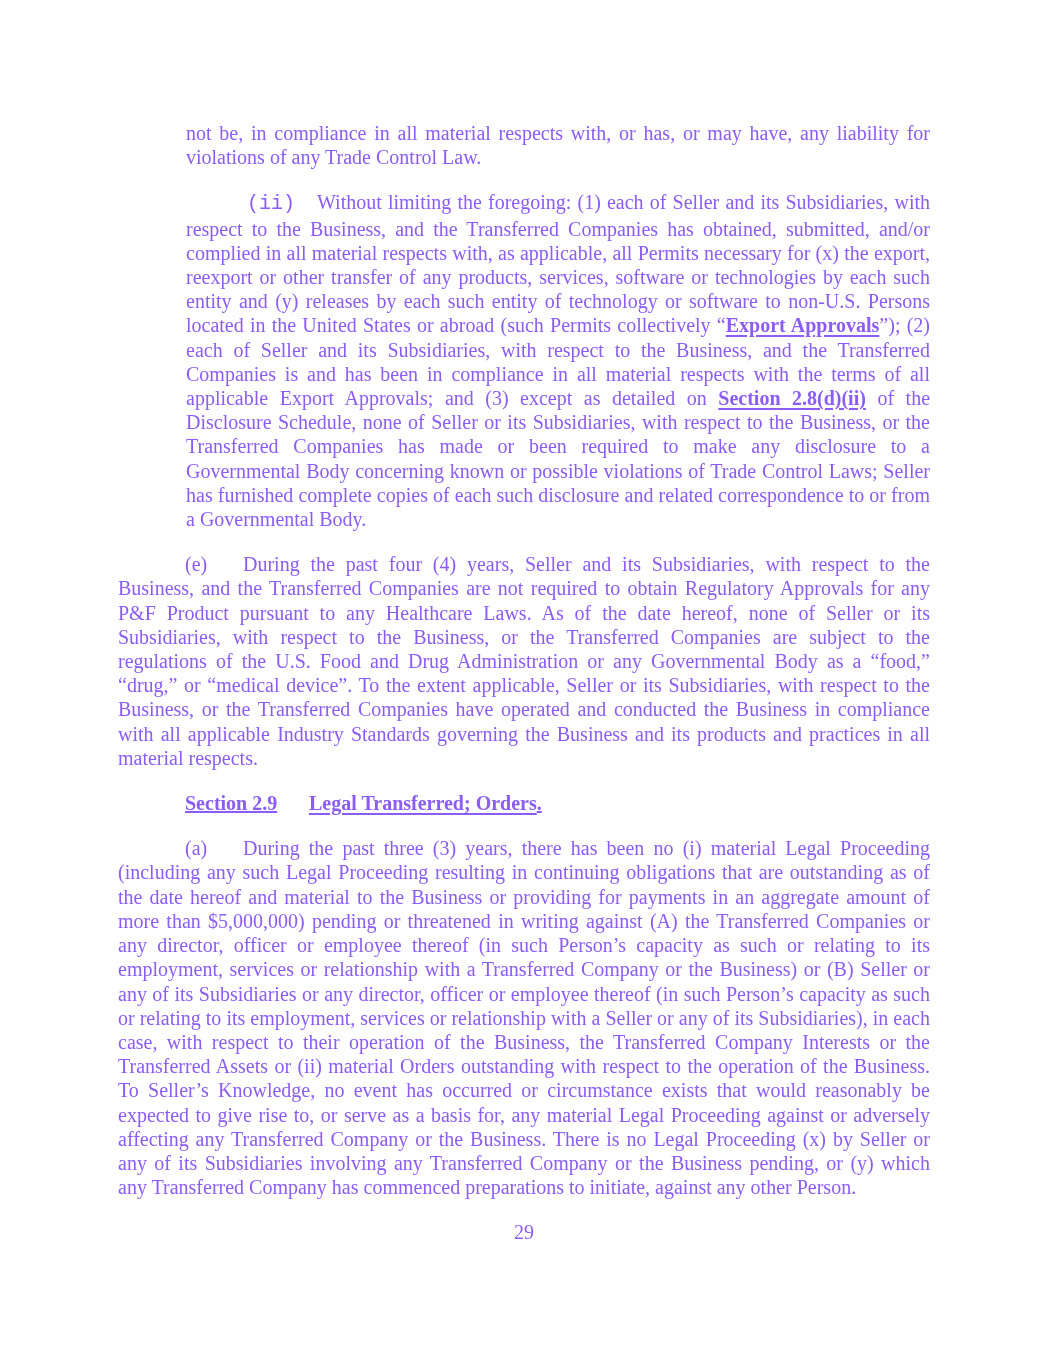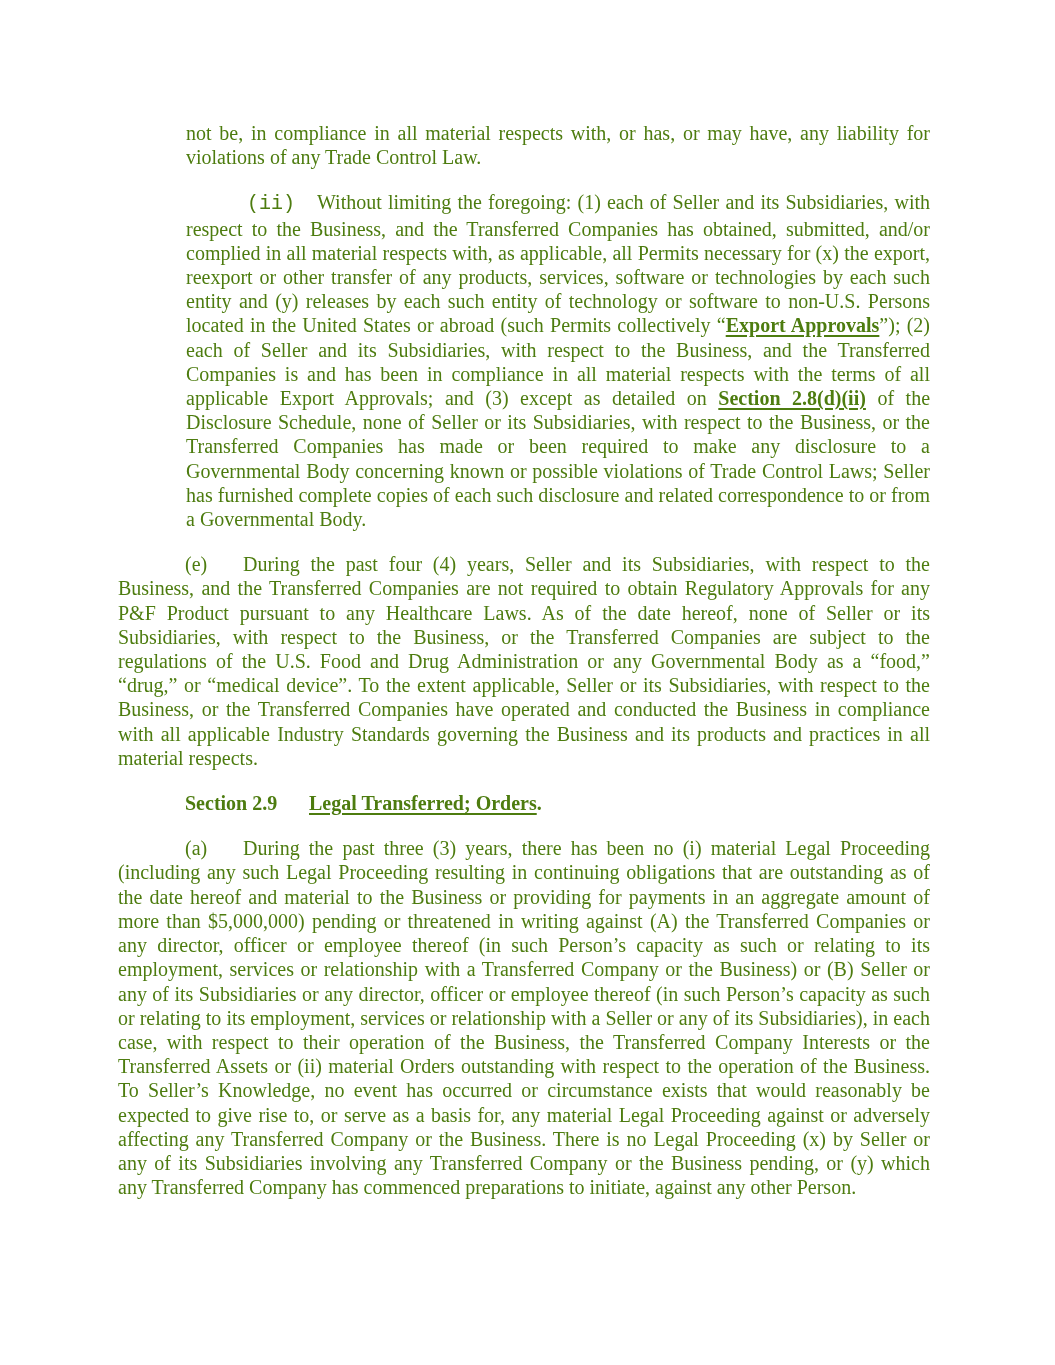--- a/index.html
+++ b/index.html
@@ -9,21 +9,21 @@
   }
   .page {
     position: relative;
     width: 1055px;
     height: 1365px;
     background: #ffffff;
     overflow: hidden;
     font-family: "Liberation Serif", "DejaVu Serif", serif;
     font-size: 20px;
     line-height: 24.2px;
-    color: #4d7c0f;
+    color: #8b5cf6;
     box-sizing: border-box;
     padding: 121px 125px 0 118px;
   }
   .para {
     margin: 0 0 21px 0;
     text-align: justify;
   }
   
   .para.block {
     margin-left: 68px;
@@ -36,21 +36,21 @@
     text-indent: 67px;
   }
   .tab-label {
     display: inline-block;
     text-indent: 0;
   }
   .tab-label.w-sub { width: 70px; font-family: Liberation Mono, monospace; }   
   .tab-label.w-body { width: 58px; }  
   .tab-label.w-head { width: 124px; } 
   .u { text-decoration: underline; text-underline-offset: 3px; font-weight: bold; }
-  .bold { font-weight: bold; }
+  .bold { font-weight: bold; text-decoration: underline; }
   .heading { text-align: left; }
   .footer {
     margin-top: 6px;
     text-align: center;
   }
 </style>
 </head>
 <body>
 
 <div class="page">
@@ -58,14 +58,15 @@
   <p class="para block"><span>not be, in compliance in all material respects with, or has, or may have, any liability for violations of any Trade Control Law.</span></p>
 
   <p class="para block first-indent"><span class="tab-label w-sub">(ii)</span><span>Without limiting the foregoing: (1) each of Seller and its Subsidiaries, with respect to the Business, and the Transferred Companies has obtained, submitted, and/or complied in all material respects with, as applicable, all Permits necessary for (x) the export, reexport or other transfer of any products, services, software or technologies by each such entity and (y) releases by each such entity of technology or software to non-U.S. Persons located in the United States or abroad (such Permits collectively “</span><span class="u">Export Approvals</span><span>”); (2) each of Seller and its Subsidiaries, with respect to the Business, and the Transferred Companies is and has been in compliance in all material respects with the terms of all applicable Export Approvals; and (3) except as detailed on </span><span class="u">Section 2.8(d)(ii)</span><span> of the Disclosure Schedule, none of Seller or its Subsidiaries, with respect to the Business, or the Transferred Companies has made or been required to make any disclosure to a Governmental Body concerning known or possible violations of Trade Control Laws; Seller has furnished complete copies of each such disclosure and related correspondence to or from a Governmental Body.</span></p>
 
   <p class="para body-indent"><span class="tab-label w-body">(e)</span><span>During the past four (4) years, Seller and its Subsidiaries, with respect to the Business, and the Transferred Companies are not required to obtain Regulatory Approvals for any P&amp;F Product pursuant to any Healthcare Laws. As of the date hereof, none of Seller or its Subsidiaries, with respect to the Business, or the Transferred Companies are subject to the regulations of the U.S. Food and Drug Administration or any Governmental Body as a “food,” “drug,” or “medical device”. To the extent applicable, Seller or its Subsidiaries, with respect to the Business, or the Transferred Companies have operated and conducted the Business in compliance with all applicable Industry Standards governing the Business and its products and practices in all material respects.</span></p>
 
   <p class="para body-indent heading"><span class="tab-label w-head bold">Section 2.9</span><span class="bold u">Legal Transferred; Orders</span><span class="bold">.</span></p>
 
   <p class="para body-indent"><span class="tab-label w-body">(a)</span><span>During the past three (3) years, there has been no (i) material Legal Proceeding (including any such Legal Proceeding resulting in continuing obligations that are outstanding as of the date hereof and material to the Business or providing for payments in an aggregate amount of more than $5,000,000) pending or threatened in writing against (A) the Transferred Companies or any director, officer or employee thereof (in such Person’s capacity as such or relating to its employment, services or relationship with a Transferred Company or the Business) or (B) Seller or any of its Subsidiaries or any director, officer or employee thereof (in such Person’s capacity as such or relating to its employment, services or relationship with a Seller or any of its Subsidiaries), in each case, with respect to their operation of the Business, the Transferred Company Interests or the Transferred Assets or (ii) material Orders outstanding with respect to the operation of the Business. To Seller’s Knowledge, no event has occurred or circumstance exists that would reasonably be expected to give rise to, or serve as a basis for, any material Legal Proceeding against or adversely affecting any Transferred Company or the Business. There is no Legal Proceeding (x) by Seller or any of its Subsidiaries involving any Transferred Company or the Business pending, or (y) which any Transferred Company has commenced preparations to initiate, against any other Person.</span></p>
 
+  <div class="footer">29</div>
 
 </div>
 
 </body></html>

